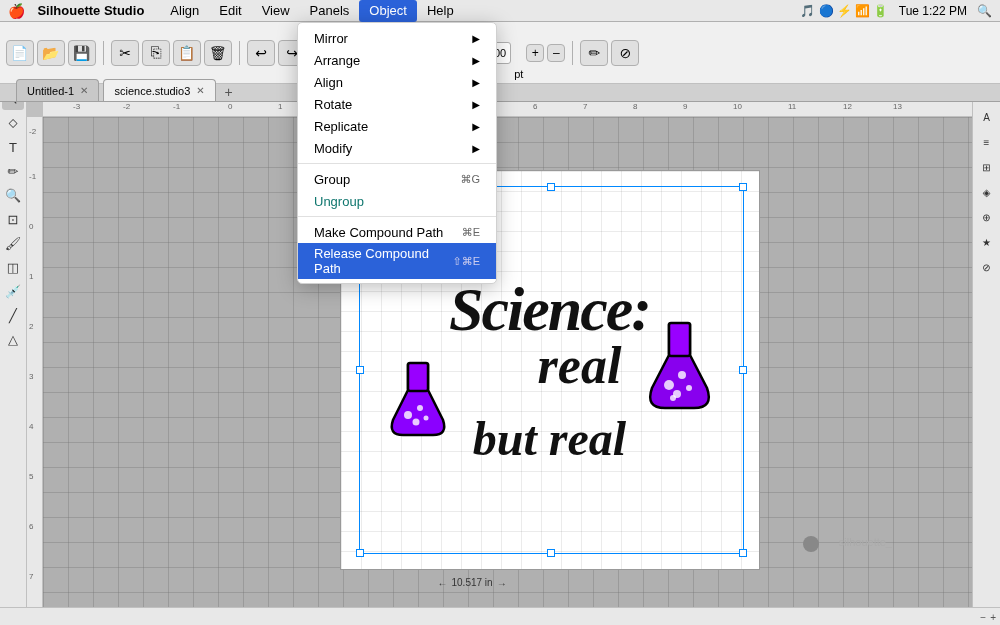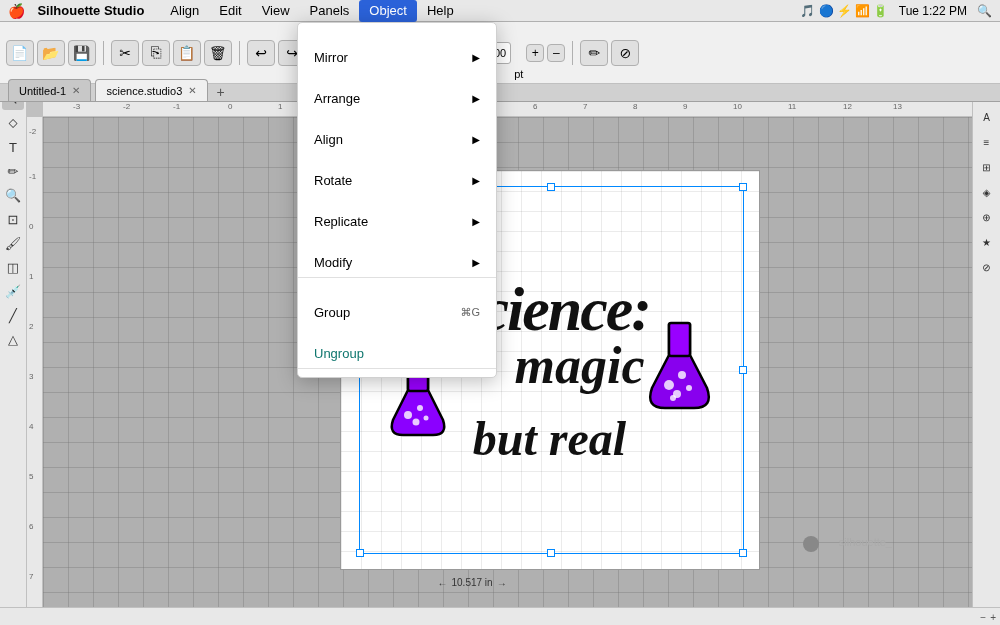--- a/index.html
+++ b/index.html
@@ -170,21 +170,20 @@
     .menu-section {
       padding: 4px 0;
       border-bottom: 1px solid #e0e0e0;
     }
     .menu-section:last-child { border-bottom: none; }
     .mitem {
       display: flex; align-items: center; justify-content: space-between;
       padding: 3px 16px;
       font-size: 13px; cursor: pointer;
       min-height: 22px;
-      margin-top: 19px;
     }
     .mitem.highlighted { background: #2b62d9; color: white; }
     .mitem.disabled { color: #0f766e; cursor: default; }
     .mitem .arrow { font-size: 10px; }
     .mitem .shortcut { font-size: 11px; color: #666; }
     .mitem.highlighted .shortcut { color: #cce; }
 
     
     #coord-bar {
       position: absolute; left: 0; top: 84px;
@@ -281,21 +280,21 @@
   <div class="tb-btn" style="width:18px;height:18px;font-size:12px;">–</div>
   <div class="tb-sep"></div>
   <div class="tb-btn">✏</div>
   <div class="tb-btn">⊘</div>
 </div>
 
 <div id="coord-bar">
   <span>X:0.144  -2.023</span>
 </div>
 
-<div id="tabbar" style="position:absolute;left:0;top:84px;right:28px;height:18px;background:#d0d0d0;border-bottom:1px solid #a0a0a0;display:flex;align-items:flex-end;padding:0 8px;gap:2px;z-index:5;">
+<div id="tabbar" style="position:absolute;left:0;top:84px;right:28px;height:18px;background:#d0d0d0;border-bottom:1px solid #a0a0a0;display:flex;align-items:flex-end;padding:0 16px;gap:2px;z-index:5;">
   <div class="tab">
     <span>Untitled-1</span>
     <span class="tab-close">✕</span>
   </div>
   <div class="tab active">
     <span>science.studio3</span>
     <span class="tab-close">✕</span>
   </div>
   <div class="tab-add">+</div>
 </div>
@@ -368,21 +367,21 @@
 
   <div id="design-canvas">
 
     <div class="canvas-grid"></div>
 
     <div class="design-content">
       <div style="position:relative;width:380px;height:370px;display:flex;align-items:center;justify-content:center;">
 
         <div style="text-align:center;line-height:1.0;">
           <div style="font-family:'Georgia',serif;font-size:62px;font-weight:900;color:#111;font-style:italic;letter-spacing:-2px;">Science:</div>
-          <div style="font-family:'Georgia',serif;font-size:52px;font-weight:900;color:#111;font-style:italic;margin-left:60px;">magic</div>
+          <div style="font-family:'Georgia',serif;font-size:52px;font-weight:900;color:#111;font-style:italic;margin-left:60px;">real</div>
           <div style="font-family:'Georgia',serif;font-size:48px;font-weight:900;color:#111;font-style:italic;margin-top:23px;">but real</div>
         </div>
 
         <div class="flask-container flask-left-cont">
           <svg width="60" height="80" viewBox="0 0 60 80">
 
             <path d="M20,5 L20,30 L5,60 Q0,75 15,75 L45,75 Q60,75 55,60 L40,30 L40,5 Z" fill="#8B00FF" stroke="black" stroke-width="2.5"></path>
 
             <rect x="20" y="3" width="20" height="28" rx="2" fill="#9900FF" stroke="black" stroke-width="2.5"></rect>
 
@@ -467,20 +466,28 @@
       <span>Group</span>
       <span class="shortcut">⌘G</span>
     </div>
     <div class="mitem disabled">
       <span>Ungroup</span>
       <span class="shortcut"></span>
     </div>
   </div>
 
   <div class="menu-section">
+    <div class="mitem">
+      <span>Make Compound Path</span>
+      <span class="shortcut">⌘E</span>
+    </div>
+    <div class="mitem highlighted">
+      <span>Release Compound Path</span>
+      <span class="shortcut">⇧⌘E</span>
+    </div>
   </div>
 </div>
 
 <div id="statusbar">
   <span></span>
   <div style="position:absolute;right:4px;bottom:2px;display:flex;gap:4px;">
     <span style="cursor:pointer;">−</span>
     <span style="cursor:pointer;">+</span>
   </div>
 </div>

